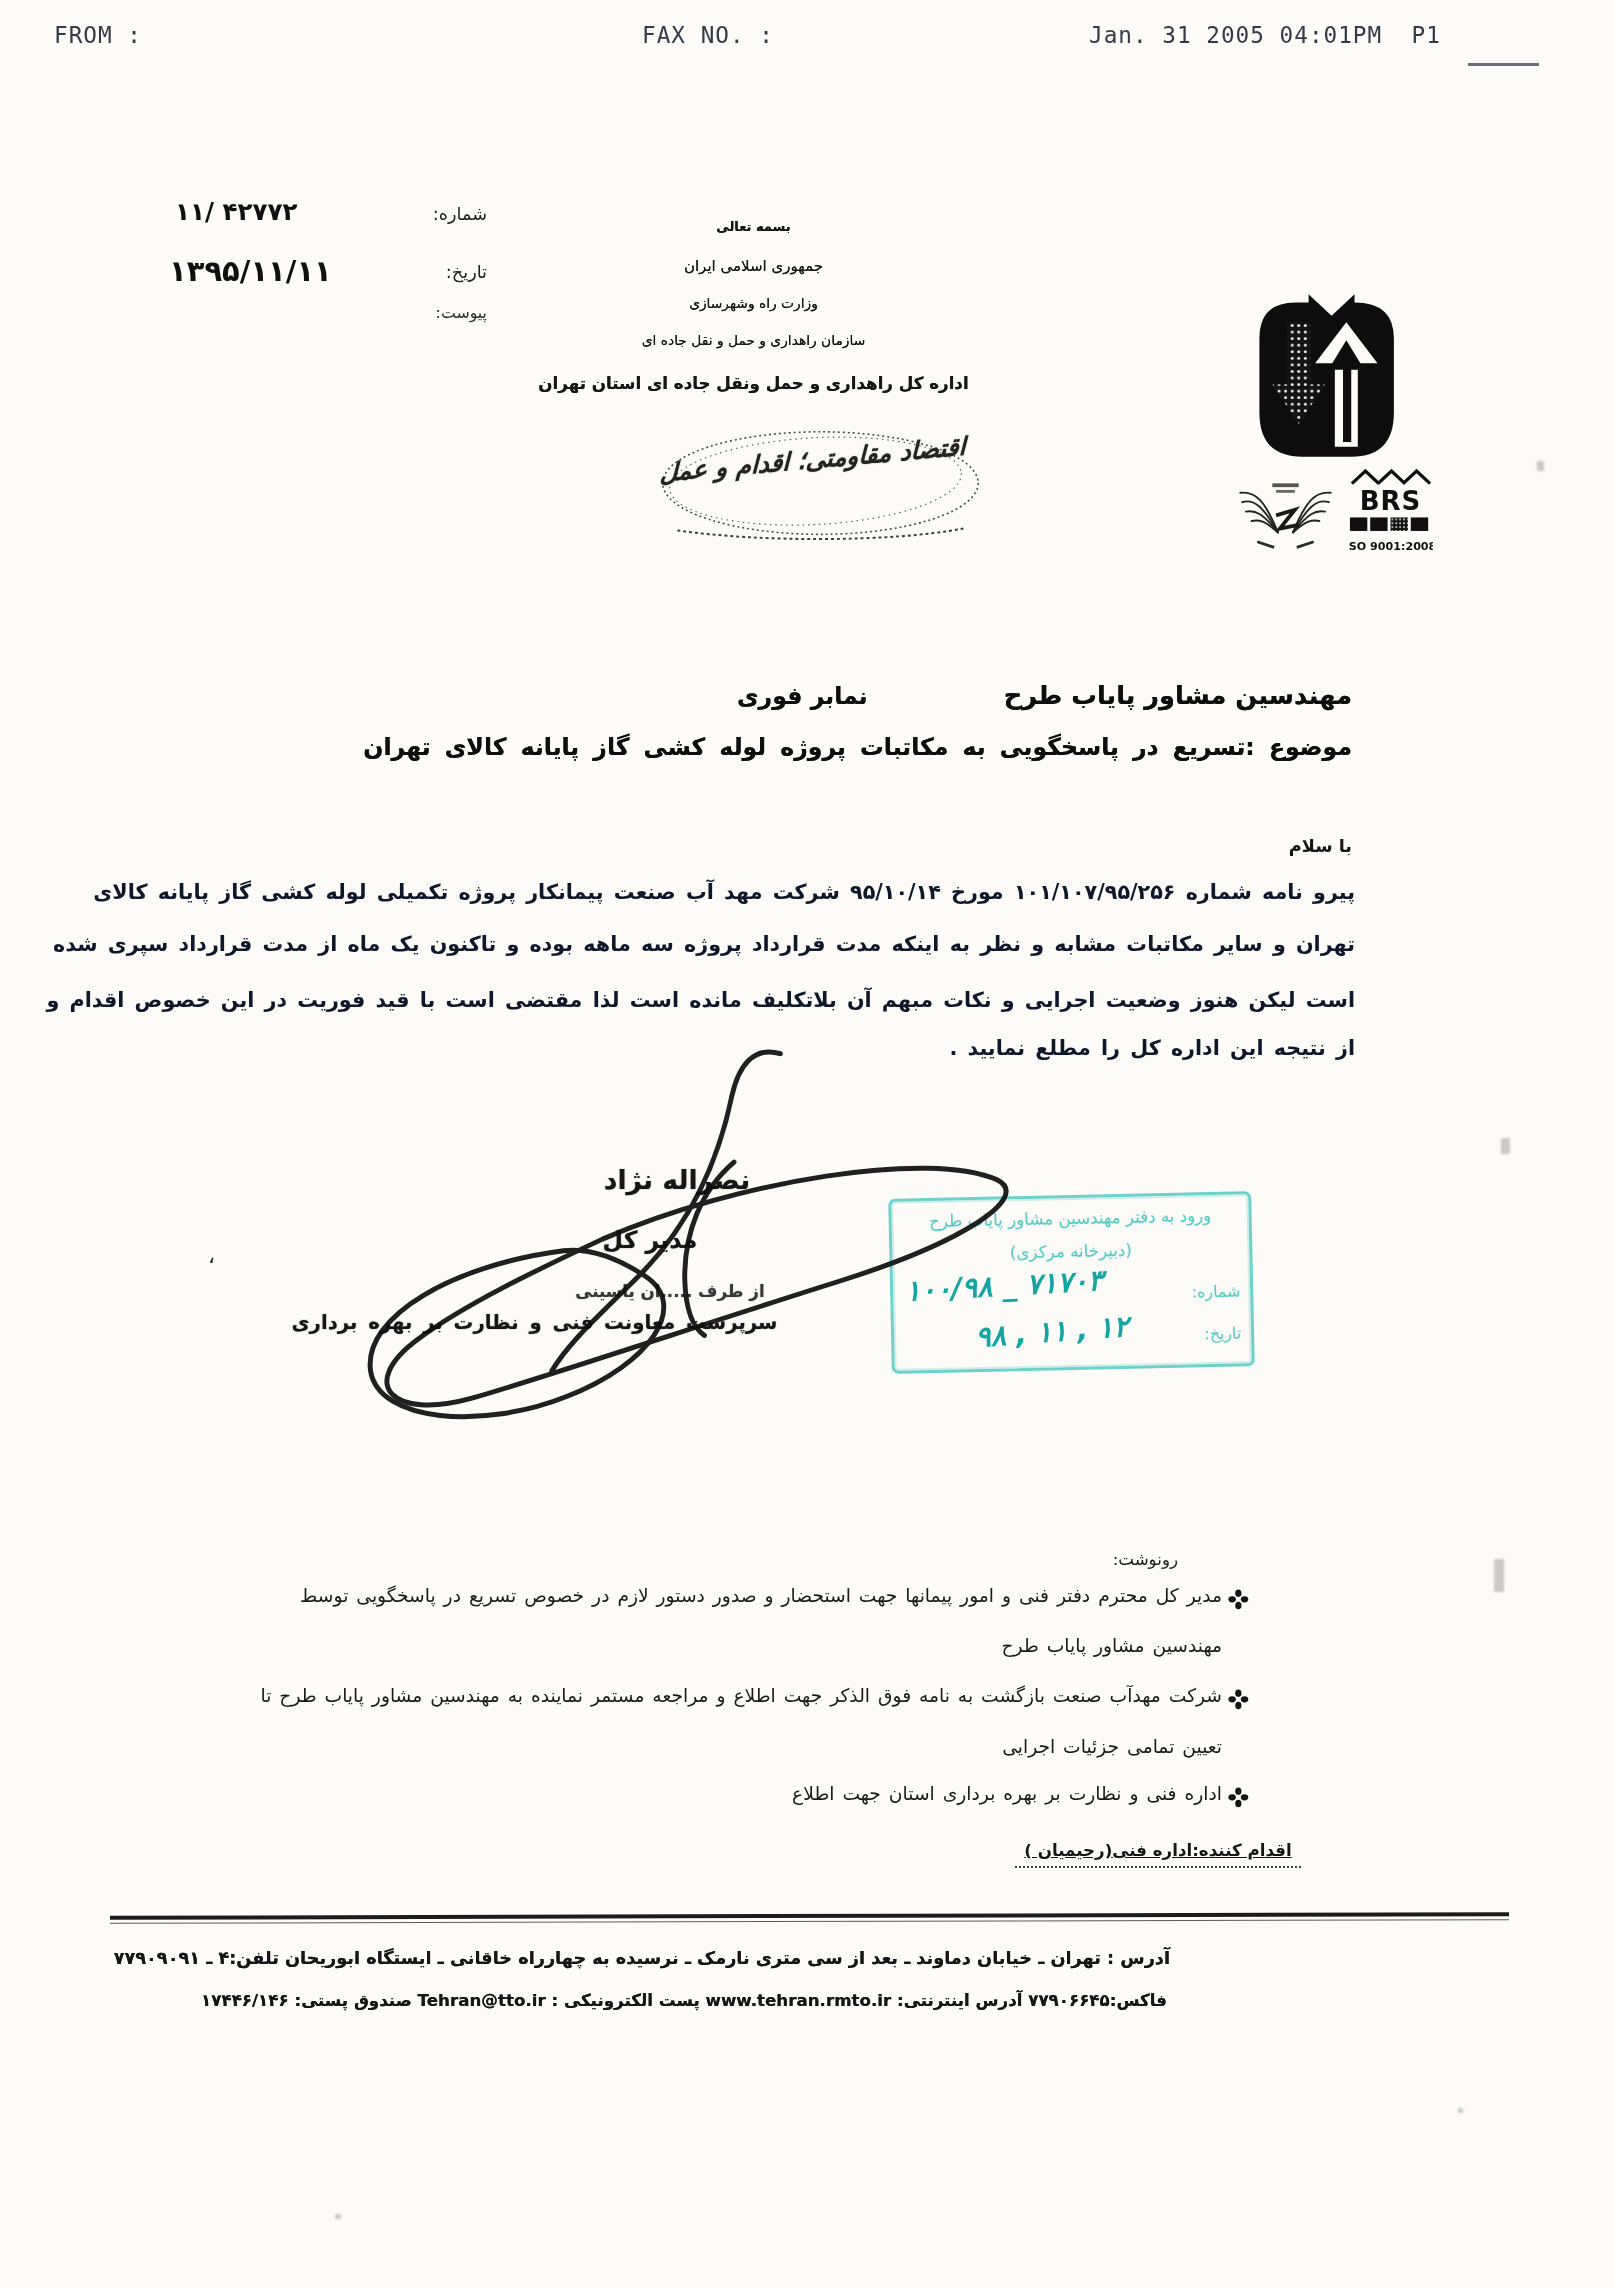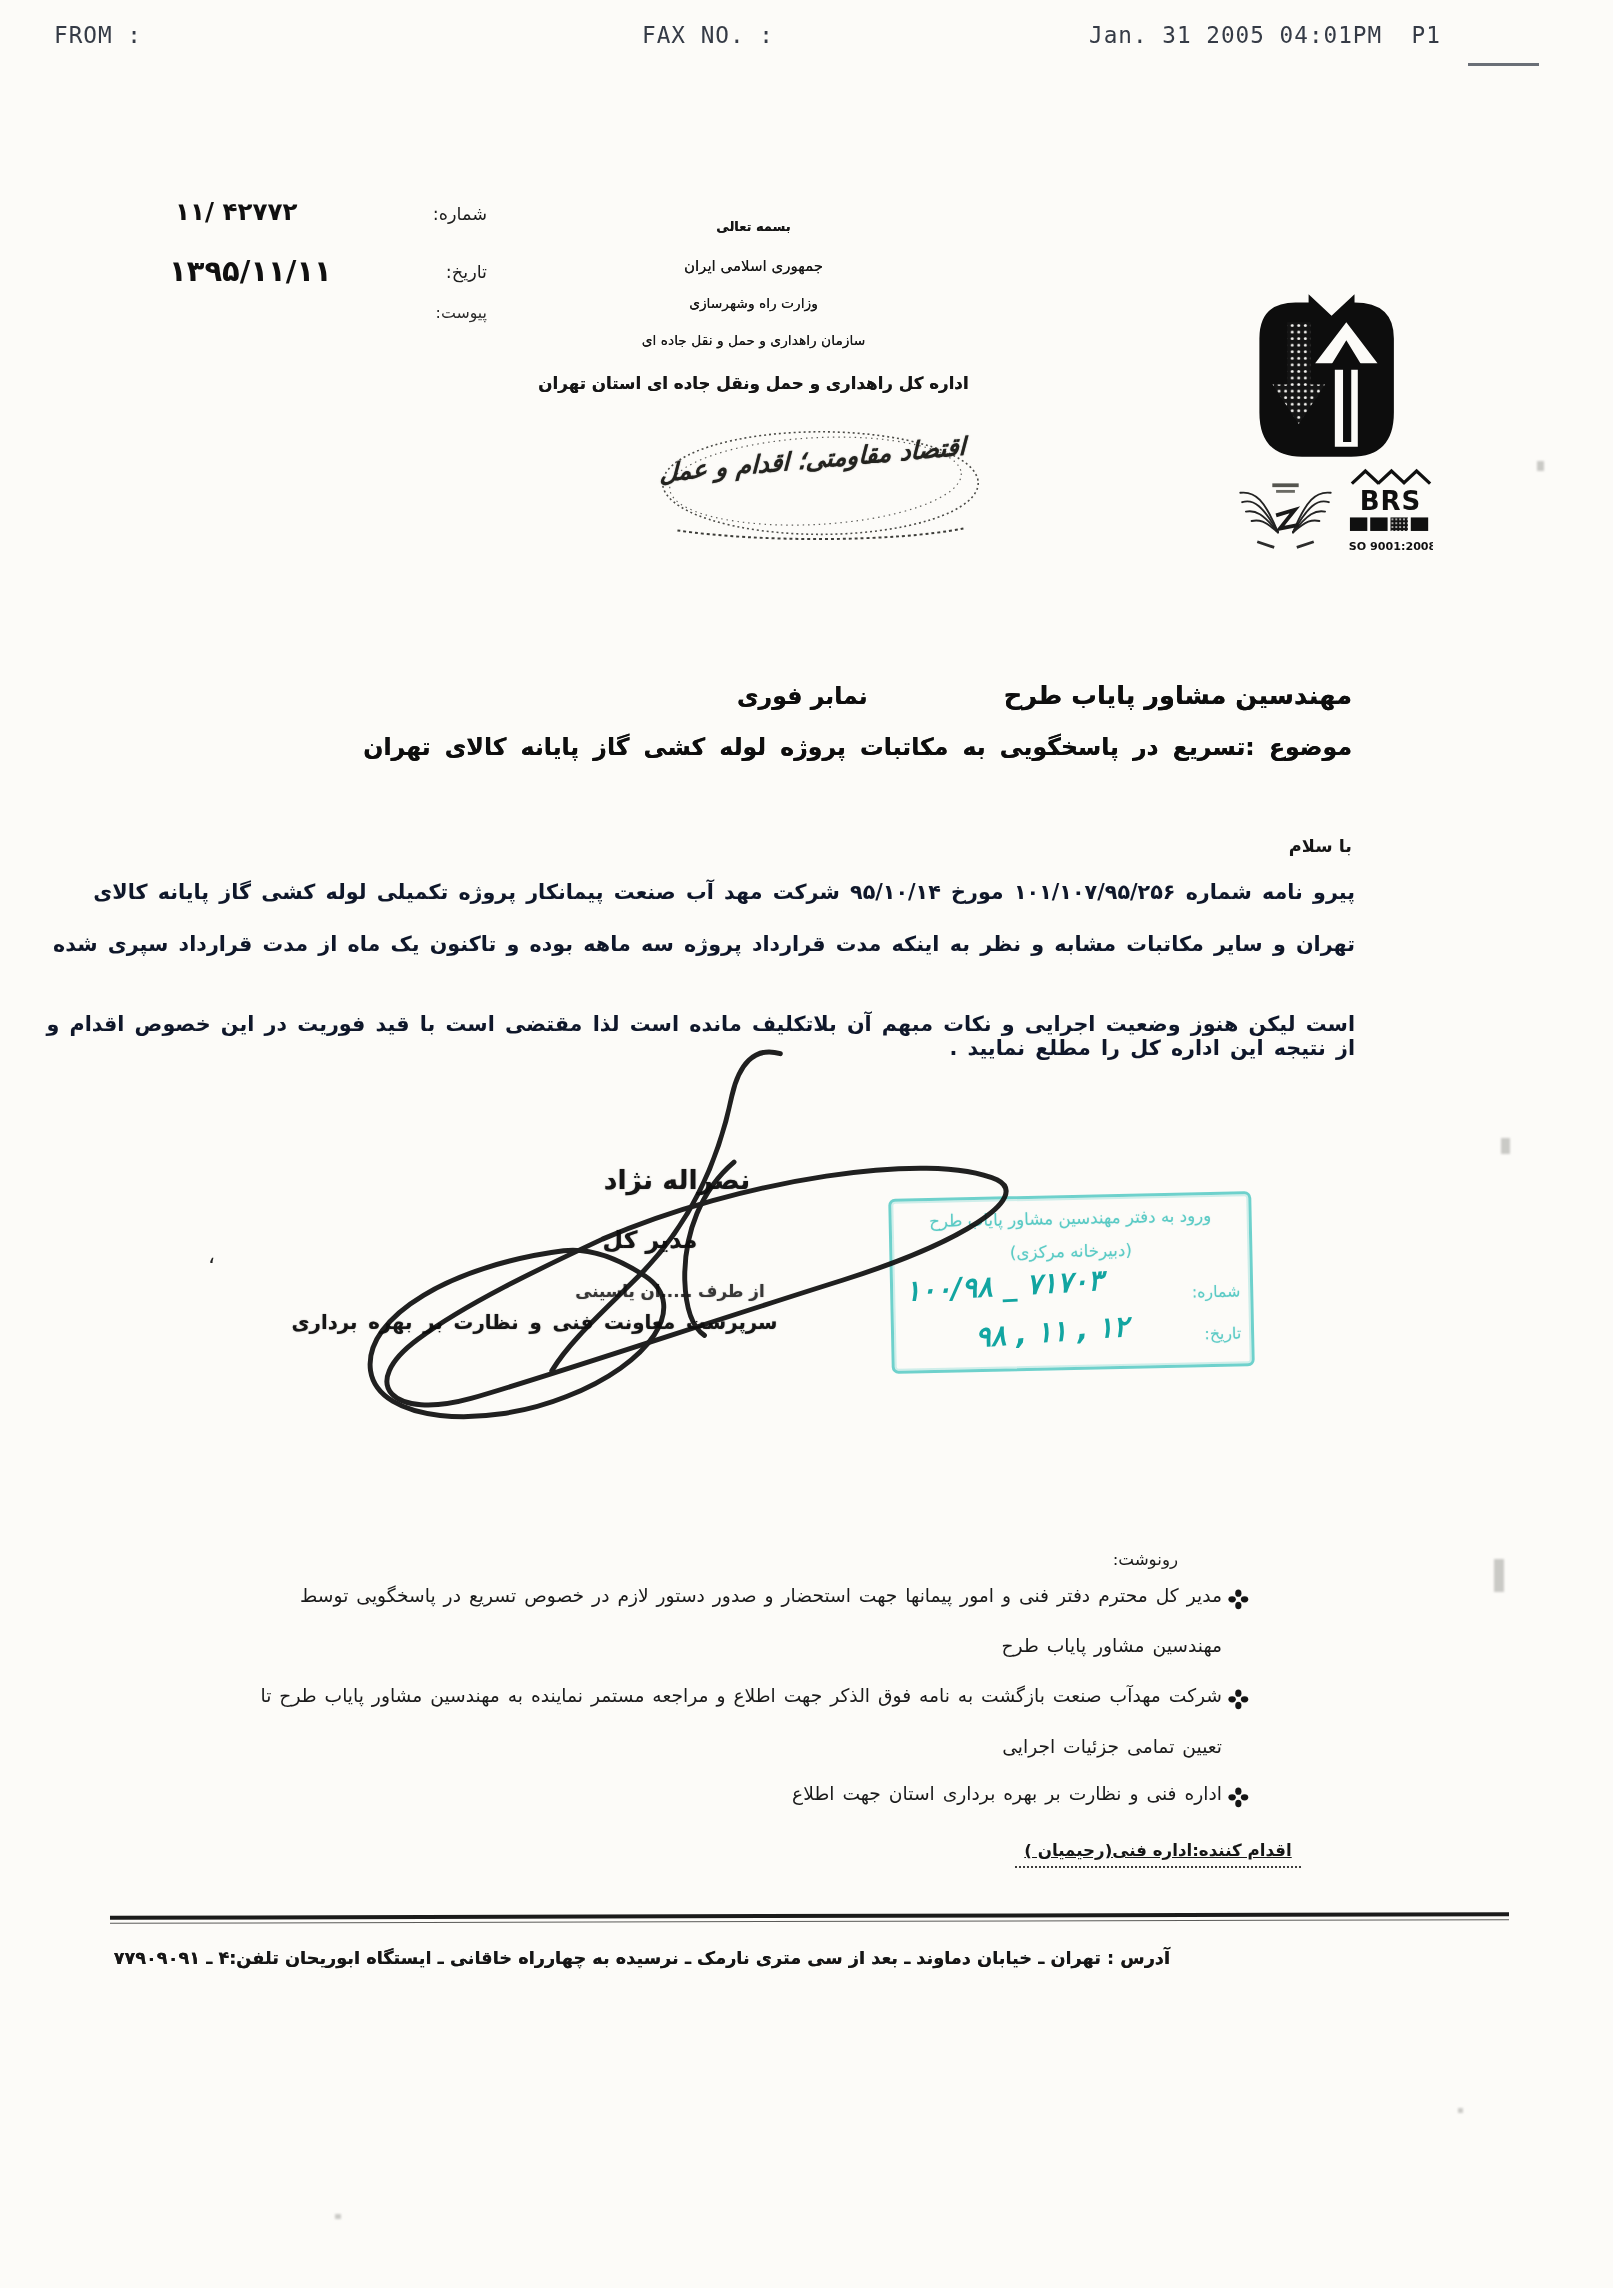--- a/index.html
+++ b/index.html
@@ -118,21 +118,21 @@
     <text x="44" y="86" text-anchor="middle" font-family="DejaVu Sans, sans-serif" font-size="11.5" font-weight="bold" fill="#101010">ISO 9001:2008</text>
   </svg>
 
   <div class="abs rtl head-bold nowrap inky" style="right:262px;top:680px;font-size:25.6px;letter-spacing:1px;">مهندسین مشاور پایاب طرح</div>
   <div class="abs rtl head-bold nowrap inky" style="left:737px;top:682px;font-size:23.6px;">نمابر فوری</div>
   <div class="abs rtl head-bold nowrap inky" style="right:262px;top:733px;font-size:23.6px;letter-spacing:1px;word-spacing:5.9px;">موضوع :تسریع در پاسخگویی به مکاتبات پروژه لوله کشی گاز پایانه کالای تهران</div>
 
   <div class="abs rtl nowrap" style="right:262px;top:836px;font-size:17.7px;font-weight:bold;">با سلام</div>
   <div class="abs rtl body-line" style="top:880px;">پیرو نامه شماره ۱۰۱/۱۰۷/۹۵/۲۵۶ مورخ ۹۵/۱۰/۱۴ شرکت مهد آب صنعت پیمانکار پروژه تکمیلی لوله کشی گاز پایانه کالای</div>
   <div class="abs rtl body-line" style="top:932px;">تهران و سایر مکاتبات مشابه و نظر به اینکه مدت قرارداد پروژه سه ماهه بوده و تاکنون یک ماه از مدت قرارداد سپری شده</div>
-  <div class="abs rtl body-line" style="top:1012px;">است لیکن هنوز وضعیت اجرایی و نکات مبهم آن بلاتکلیف مانده است لذا مقتضی است با قید فوریت در این خصوص اقدام و</div>
+  <div class="abs rtl body-line" style="top:988px;">است لیکن هنوز وضعیت اجرایی و نکات مبهم آن بلاتکلیف مانده است لذا مقتضی است با قید فوریت در این خصوص اقدام و</div>
   <div class="abs rtl body-line" style="top:1036px;">از نتیجه این اداره کل را مطلع نمایید .</div>
 
   <div class="abs rtl nowrap soft" style="left:586px;top:1164px;width:182px;text-align:center;font-size:26.6px;font-weight:bold;">نصراله نژاد</div>
   <div class="abs rtl nowrap soft" style="left:591px;top:1226px;width:118px;text-align:center;font-size:23.6px;font-weight:bold;">مدیر کل</div>
   <div class="abs rtl nowrap soft" style="left:547px;top:1281px;width:246px;text-align:center;font-size:16.7px;font-weight:bold;opacity:.85;">از طرف .....ان یاسینی</div>
   <div class="abs rtl nowrap soft" style="left:288px;top:1311px;width:493px;text-align:center;font-size:19.7px;font-weight:bold;word-spacing:3.9px;">سرپرست معاونت فنی و نظارت بر بهره برداری</div>
   <div class="abs" style="left:208px;top:1243px;font-size:21.7px;color:#222;">،</div>
 
   <div class="abs stamp">
     <div class="abs rtl center stamp-print" style="top:9.9px;left:0;width:100%;font-size:16.7px;letter-spacing:1px;">ورود به دفتر مهندسین مشاور پایاب طرح</div>
@@ -189,20 +189,32 @@
     </svg>
   <div class="abs rtl cc-line" style="top:1783px;">اداره فنی و نظارت بر بهره برداری استان جهت اطلاع</div>
 
   <div class="abs rtl nowrap dotline" style="left:1015px;top:1840px;width:286px;text-align:center;font-size:16.7px;font-weight:bold;padding-bottom:5.9px;text-decoration:underline;">اقدام کننده:اداره فنی(رحیمیان )</div>
 
   <div class="abs" style="left:110px;top:1914px;width:1399px;height:3.9px;background:#1b1b1b;transform:rotate(-0.15deg);"></div>
   <div class="abs" style="left:110px;top:1921px;width:1399px;height:1px;background:#5a5a58;transform:rotate(-0.15deg);"></div>
 
   <div class="abs rtl center nowrap inky" style="left:116px;top:1948px;width:1054px;font-size:17.7px;font-weight:bold;">آدرس : تهران ـ خیابان دماوند ـ بعد از سی متری نارمک ـ نرسیده به چهارراه خاقانی ـ ایستگاه ابوریحان تلفن:۴ ـ ۷۷۹۰۹۰۹۱</div>
 
+  <div class="abs rtl center nowrap inky" style="left:172px;top:1990px;width:1024px;font-size:16.7px;font-weight:bold;">
+    <span>فاکس:۷۷۹۰۶۶۴۵</span>
+    <span> </span>
+    <span>آدرس اینترنتی:</span>
+    <span class="ltr" style="font-weight:bold;">www.tehran.rmto.ir</span>
+    <span> </span>
+    <span>پست الکترونیکی :</span>
+    <span class="ltr" style="font-weight:bold;">Tehran@tto.ir</span>
+    <span> </span>
+    <span>صندوق پستی:</span>
+    <span class="ltr">۱۷۴۴۶/۱۴۶</span>
+  </div>
 
   <div class="speck" style="left:1501px;top:1138px;width:8.9px;height:15.8px;"></div>
   <div class="speck" style="left:1494px;top:1559px;width:9.9px;height:33px;"></div>
   <div class="speck" style="left:1537px;top:461px;width:6.9px;height:9.9px;"></div>
   <div class="speck" style="left:335px;top:2214px;width:5.9px;height:4.9px;"></div>
   <div class="speck" style="left:1458px;top:2108px;width:4.9px;height:4.9px;"></div>
 
 </div>
 
 

